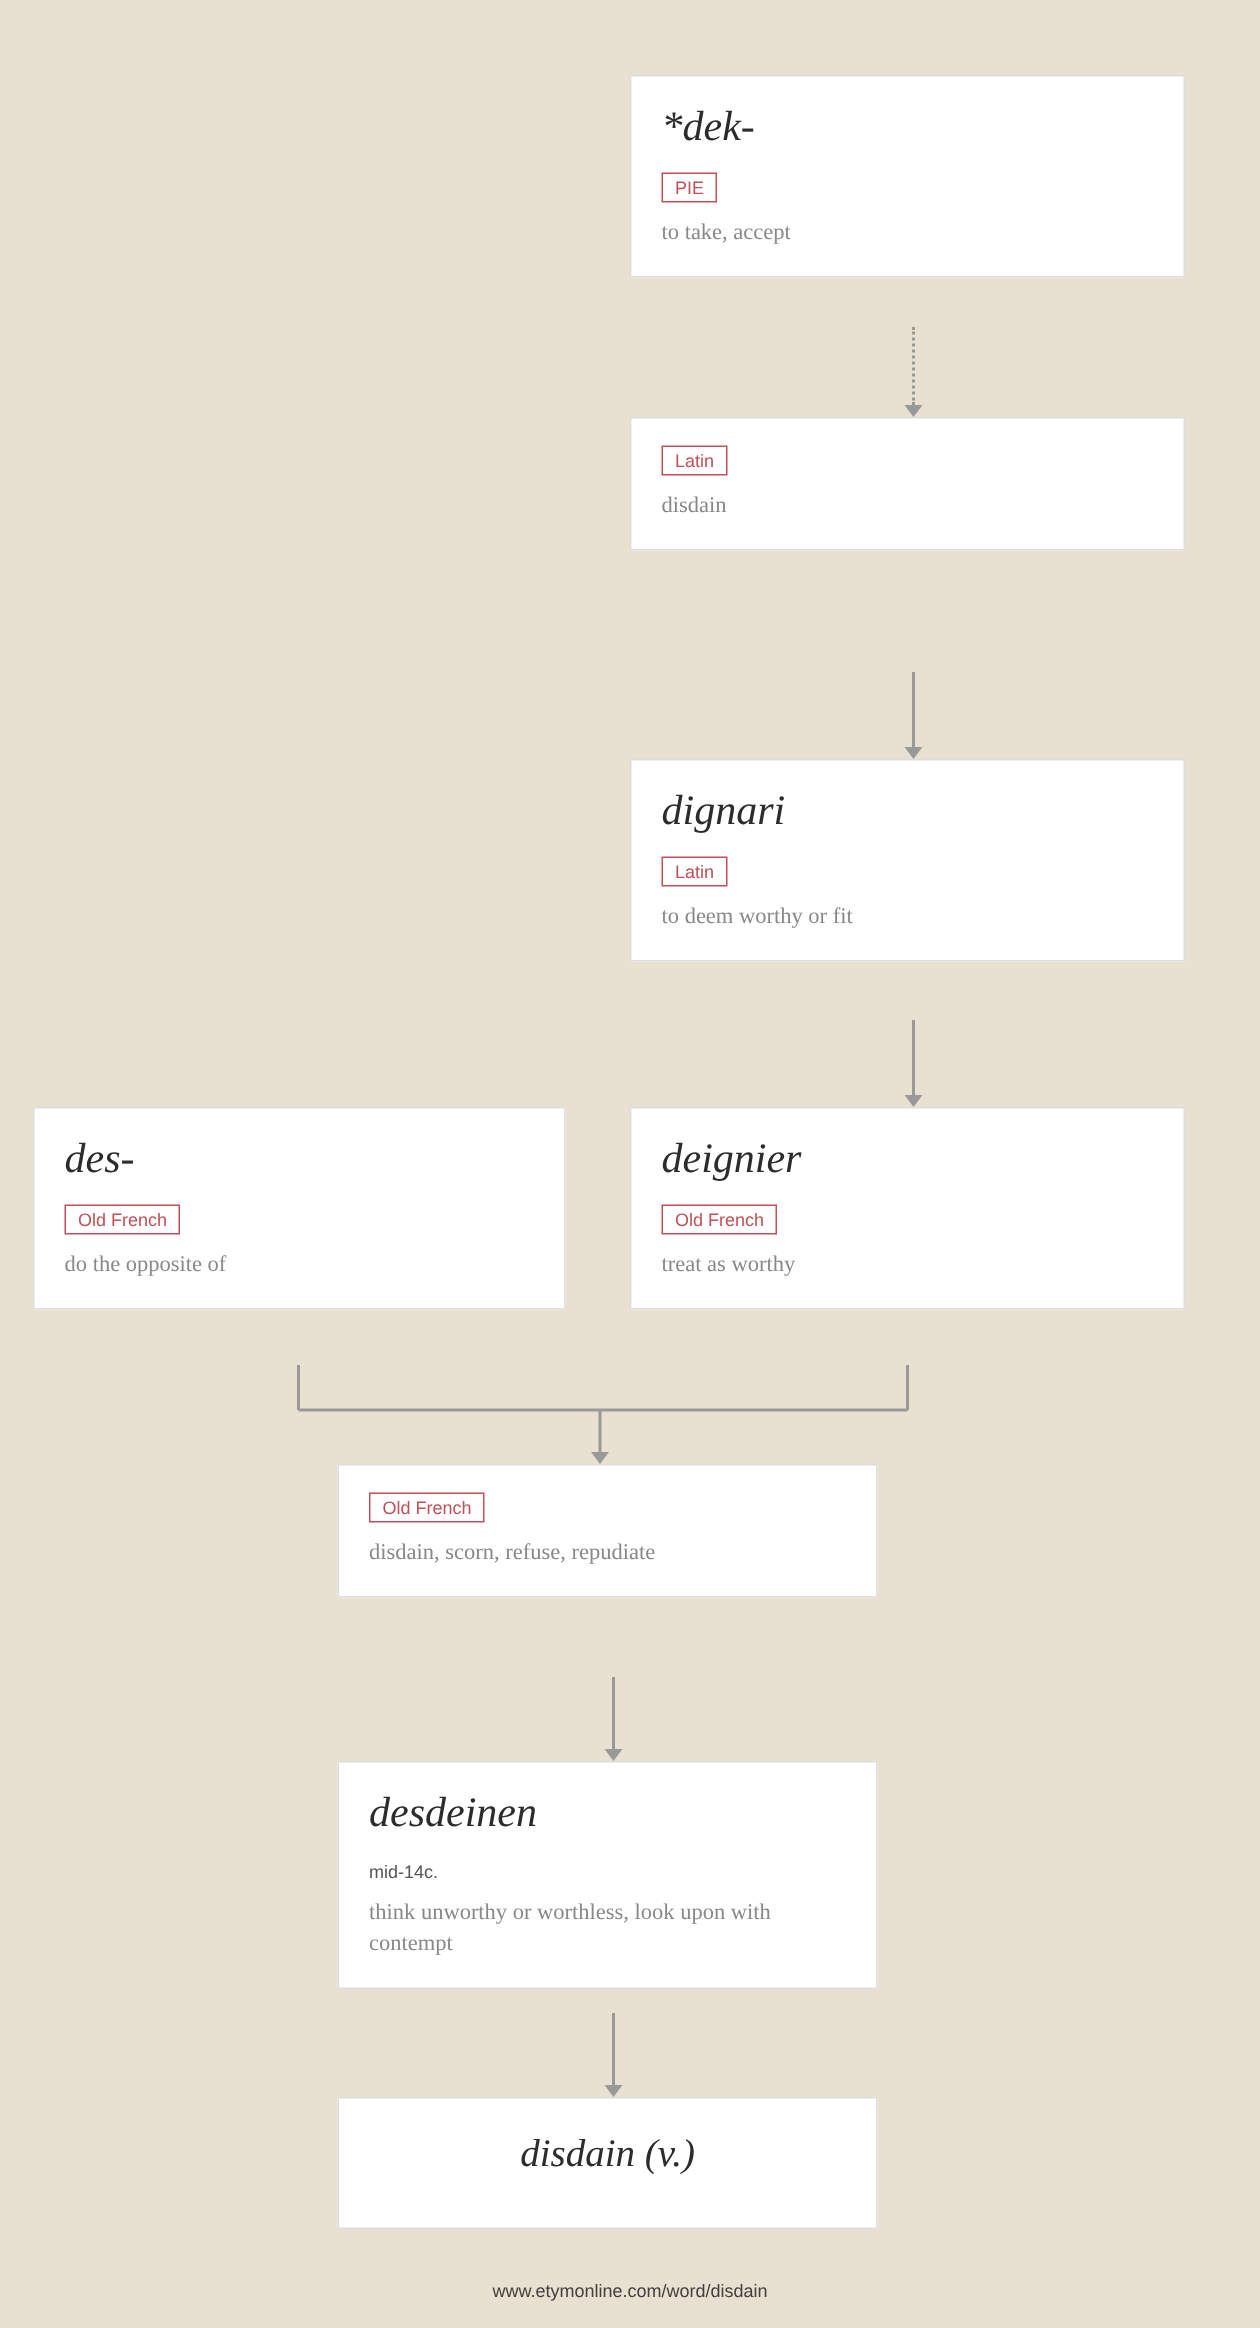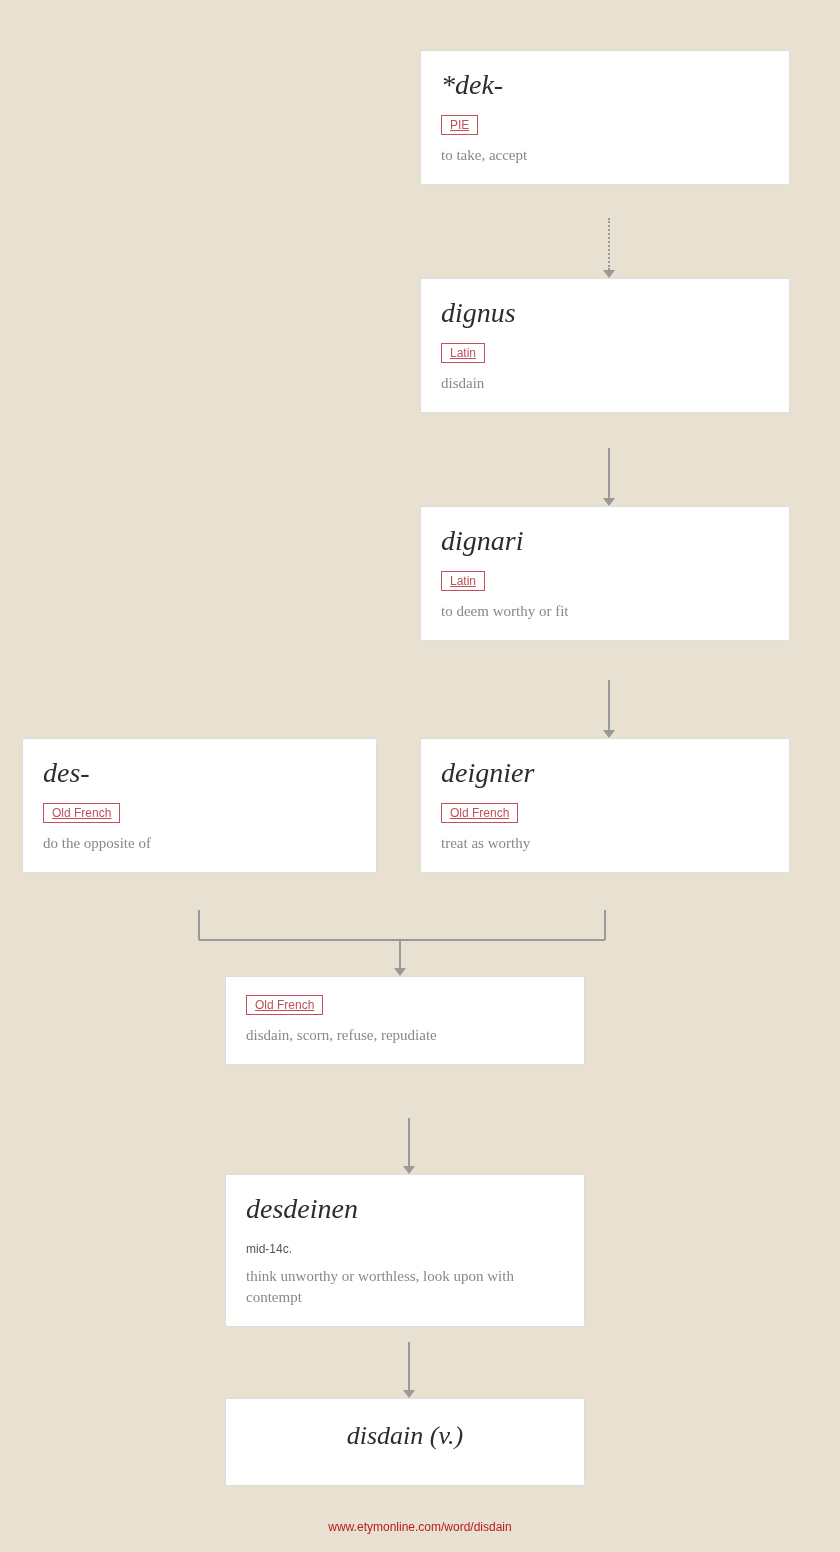--- a/index.html
+++ b/index.html
@@ -37,21 +37,20 @@
 
     .lang-badge {
       display: inline-block;
       border: 1px solid #c0505a;
       color: #c0505a;
       font-size: 12px;
       padding: 2px 8px;
       margin-bottom: 10px;
       font-family: Arial, sans-serif;
       font-style: normal;
-      text-decoration: underline;
     }
 
     .date-badge {
       display: inline-block;
       font-size: 12px;
       color: #555;
       margin-bottom: 10px;
       font-family: Arial, sans-serif;
       font-style: normal;
     }
@@ -101,42 +100,41 @@
       position: absolute;
     }
 
     .footer-url {
       position: absolute;
       bottom: 20px;
       left: 0;
       right: 0;
       text-align: center;
       font-size: 12px;
-      color: #b91c1c;
+      color: #404040;
       font-family: Arial, sans-serif;
     }
   </style>
 </head>
 <body>
 
 <div class="diagram-container">
 
   <div class="word-card" style="left: 420px; top: 50px; width: 370px;">
     <div class="word-title">*dek-</div>
     <span class="lang-badge">PIE</span>
     <div class="word-def">to take, accept</div>
   </div>
 
   <div class="arrow-dotted" style="left: 603px; top: 218px; height: 60px;">
     <div class="arrow-dotted-line" style="height: 52px;"></div>
     <div class="arrow-head"></div>
   </div>
 
   <div class="word-card" style="left: 420px; top: 278px; width: 370px;">
-    <div class="word-title">dignus</div>
     <span class="lang-badge">Latin</span>
     <div class="word-def">disdain</div>
   </div>
 
   <div class="arrow-down" style="left: 603px; top: 448px; height: 58px;">
     <div class="arrow-line" style="height: 50px;"></div>
     <div class="arrow-head"></div>
   </div>
 
   <div class="word-card" style="left: 420px; top: 506px; width: 370px;">

